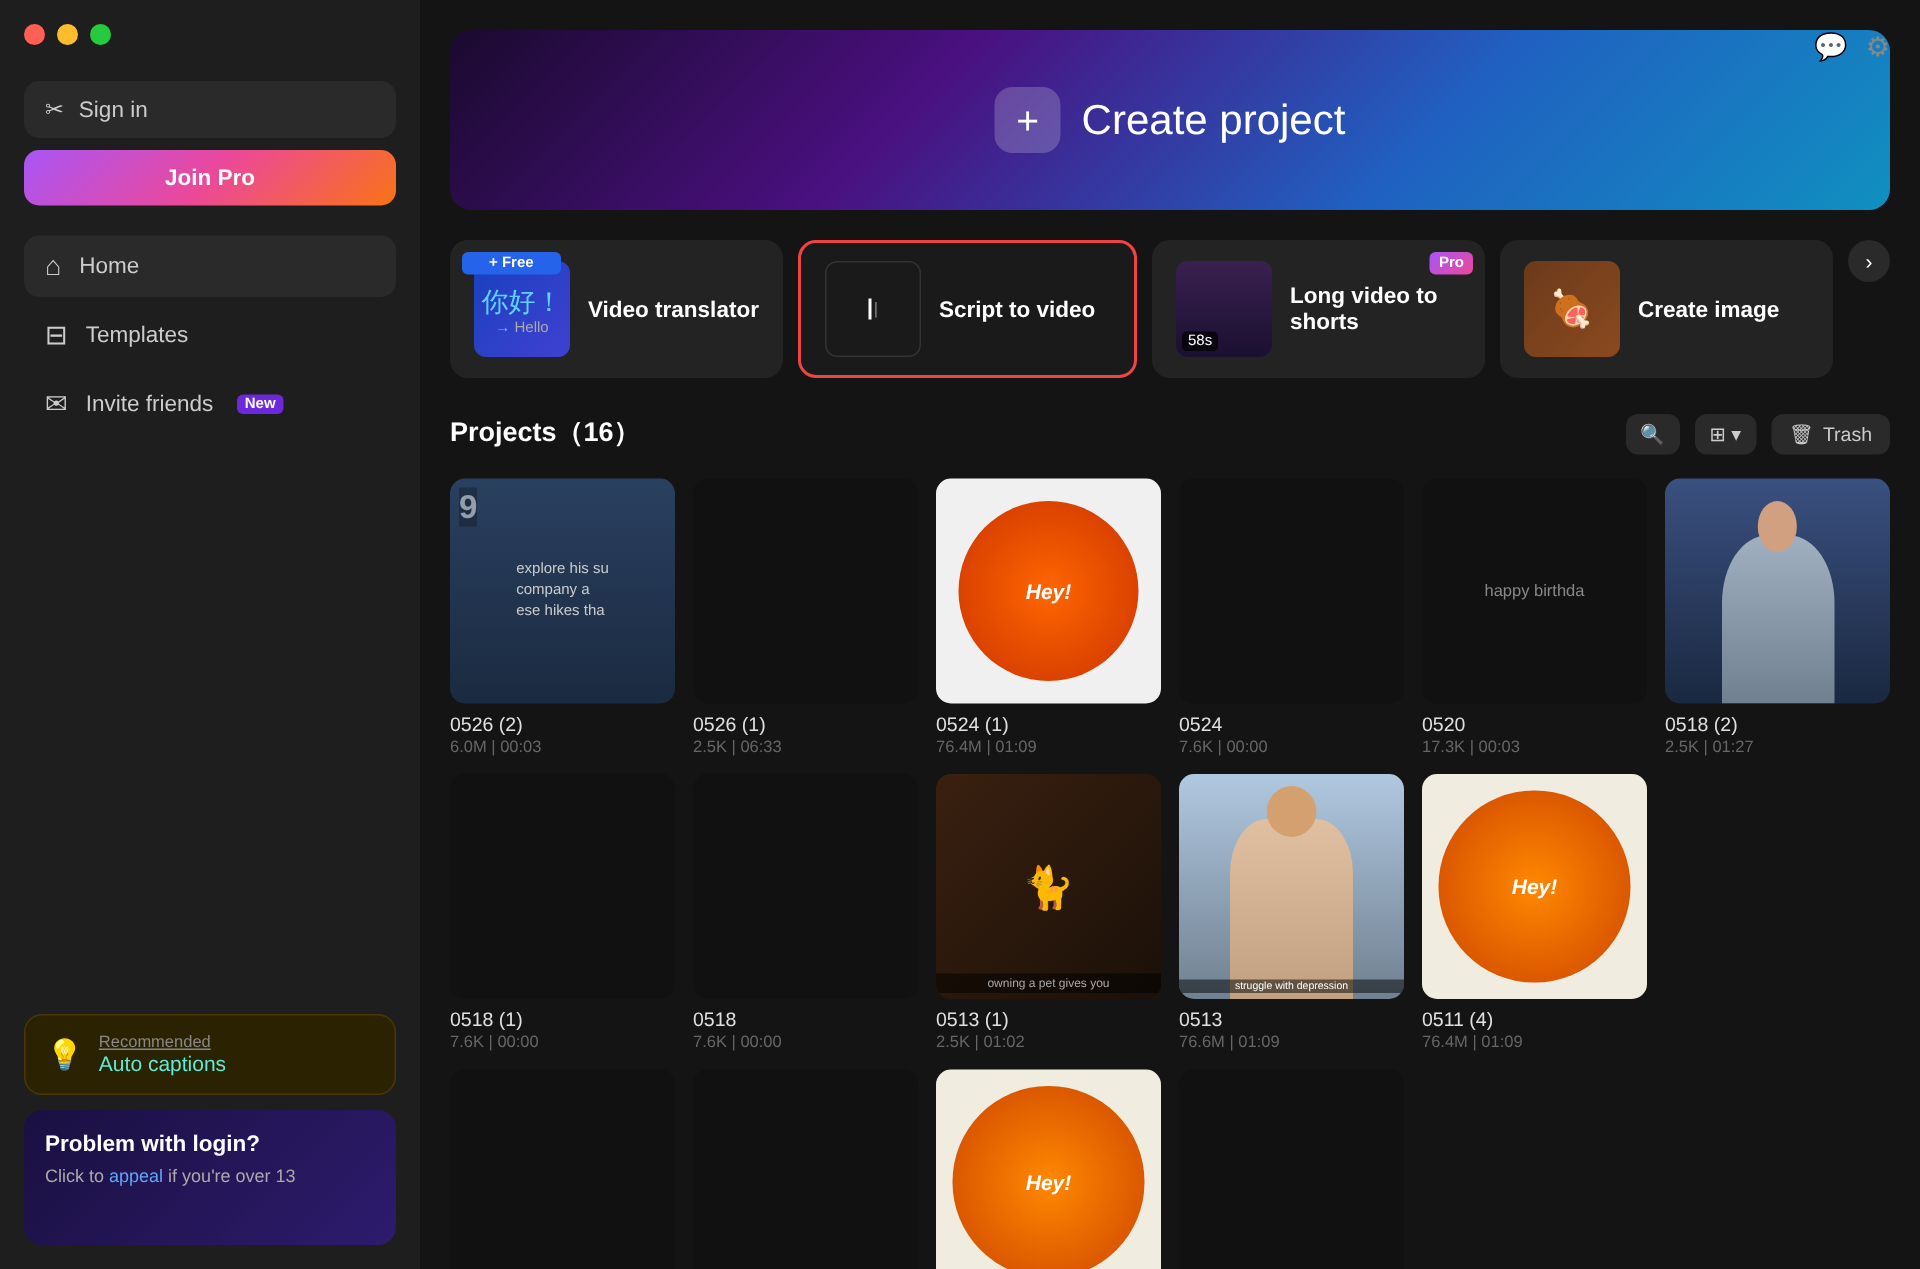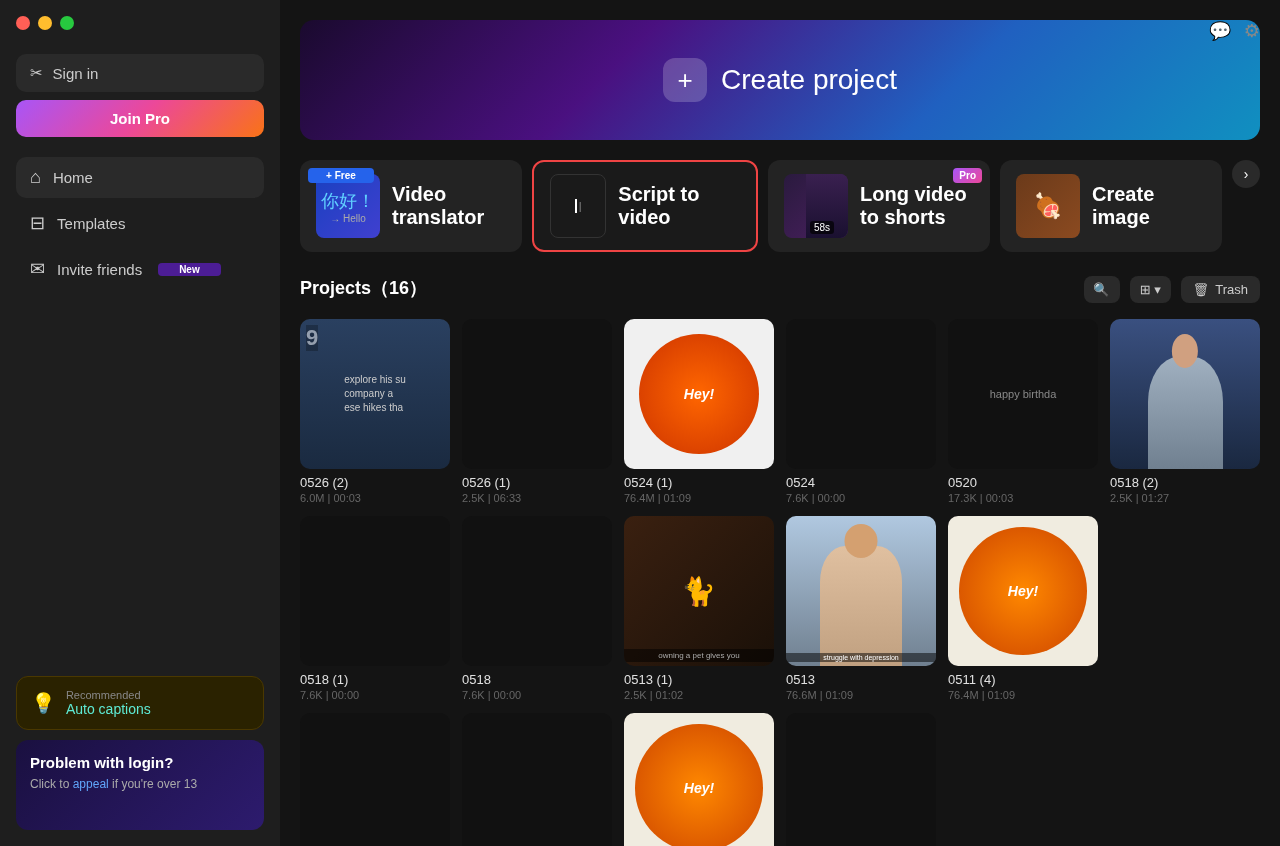--- a/index.html
+++ b/index.html
@@ -89,25 +89,25 @@
       padding: 10px 14px;
       border-radius: 10px;
       cursor: pointer;
       font-size: 15px;
       color: #ccc;
     }
     .nav-item:hover, .nav-item.active { background: #2a2a2a; }
     .nav-item .icon { font-size: 18px; }
 
     .badge-new {
-      background: #4c1d95;
+      background: #6d28d9;
       color: #fff;
       font-size: 10px;
       font-weight: 700;
-      padding: 1px 21px;
+      padding: 1px 5px;
       border-radius: 4px;
       margin-left: 4px;
     }
 
     .sidebar-bottom {
       margin-top: auto;
       display: flex;
       flex-direction: column;
       gap: 10px;
     }
@@ -122,20 +122,21 @@
       gap: 10px;
       cursor: pointer;
     }
     .recommend-icon {
       color: #f59e0b;
       font-size: 20px;
     }
     .recommend-text .label {
       font-size: 11px;
       color: #888;
+      text-decoration: underline;
     }
     .recommend-text .title {
       font-size: 14px;
       color: #5eead4;
       font-weight: 500;
     }
 
     .problem-card {
       background: linear-gradient(135deg, #1a1040, #2d1b6e);
       border-radius: 12px;
@@ -221,21 +222,21 @@
       border: 2px solid #ef4444;
     }
     .feature-card .thumb {
       width: 64px;
       height: 64px;
       border-radius: 8px;
       overflow: hidden;
       flex-shrink: 0;
     }
     .feature-card .card-label {
-      font-size: 20px;
+      font-size: 15px;
       font-weight: 600;
       color: #fff;
     }
 
     .badge-free {
       background: #2563eb;
       color: #fff;
       font-size: 10px;
       font-weight: 700;
       padding: 2px 18px;
@@ -301,21 +302,20 @@
     }
 
     
     .longvideo-thumb {
       border-radius: 8px;
       width: 64px;
       height: 64px;
       overflow: hidden;
       background: #222;
       position: relative;
-      padding-left: 22px;
     }
 
     
     .createimg-thumb {
       border-radius: 8px;
       width: 64px;
       height: 64px;
       overflow: hidden;
       background: #333;
     }

